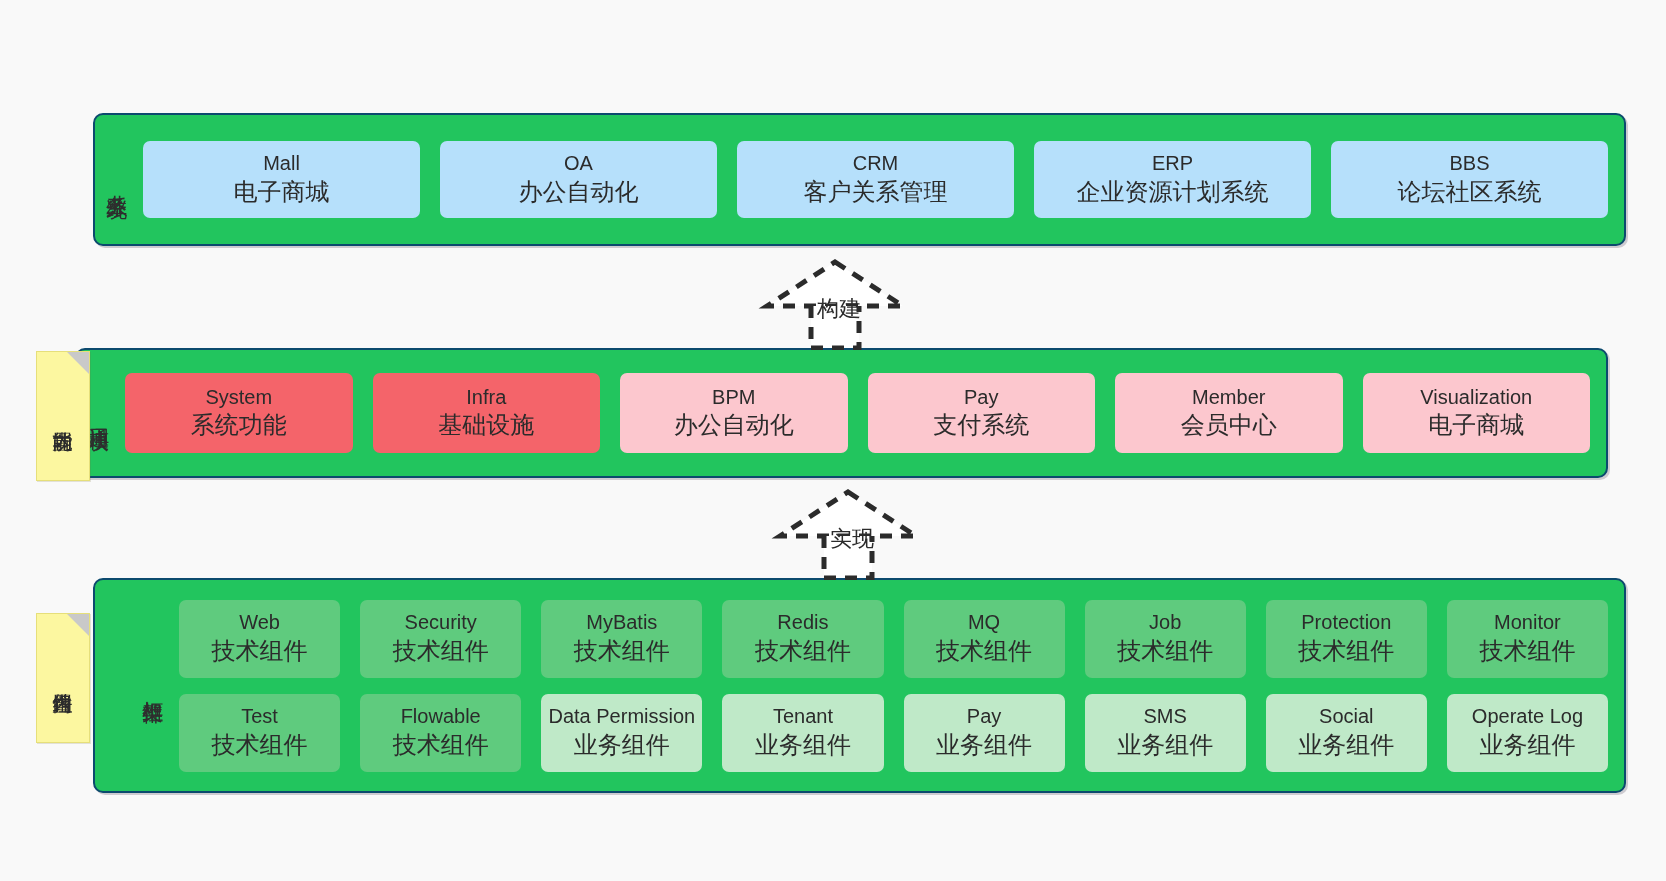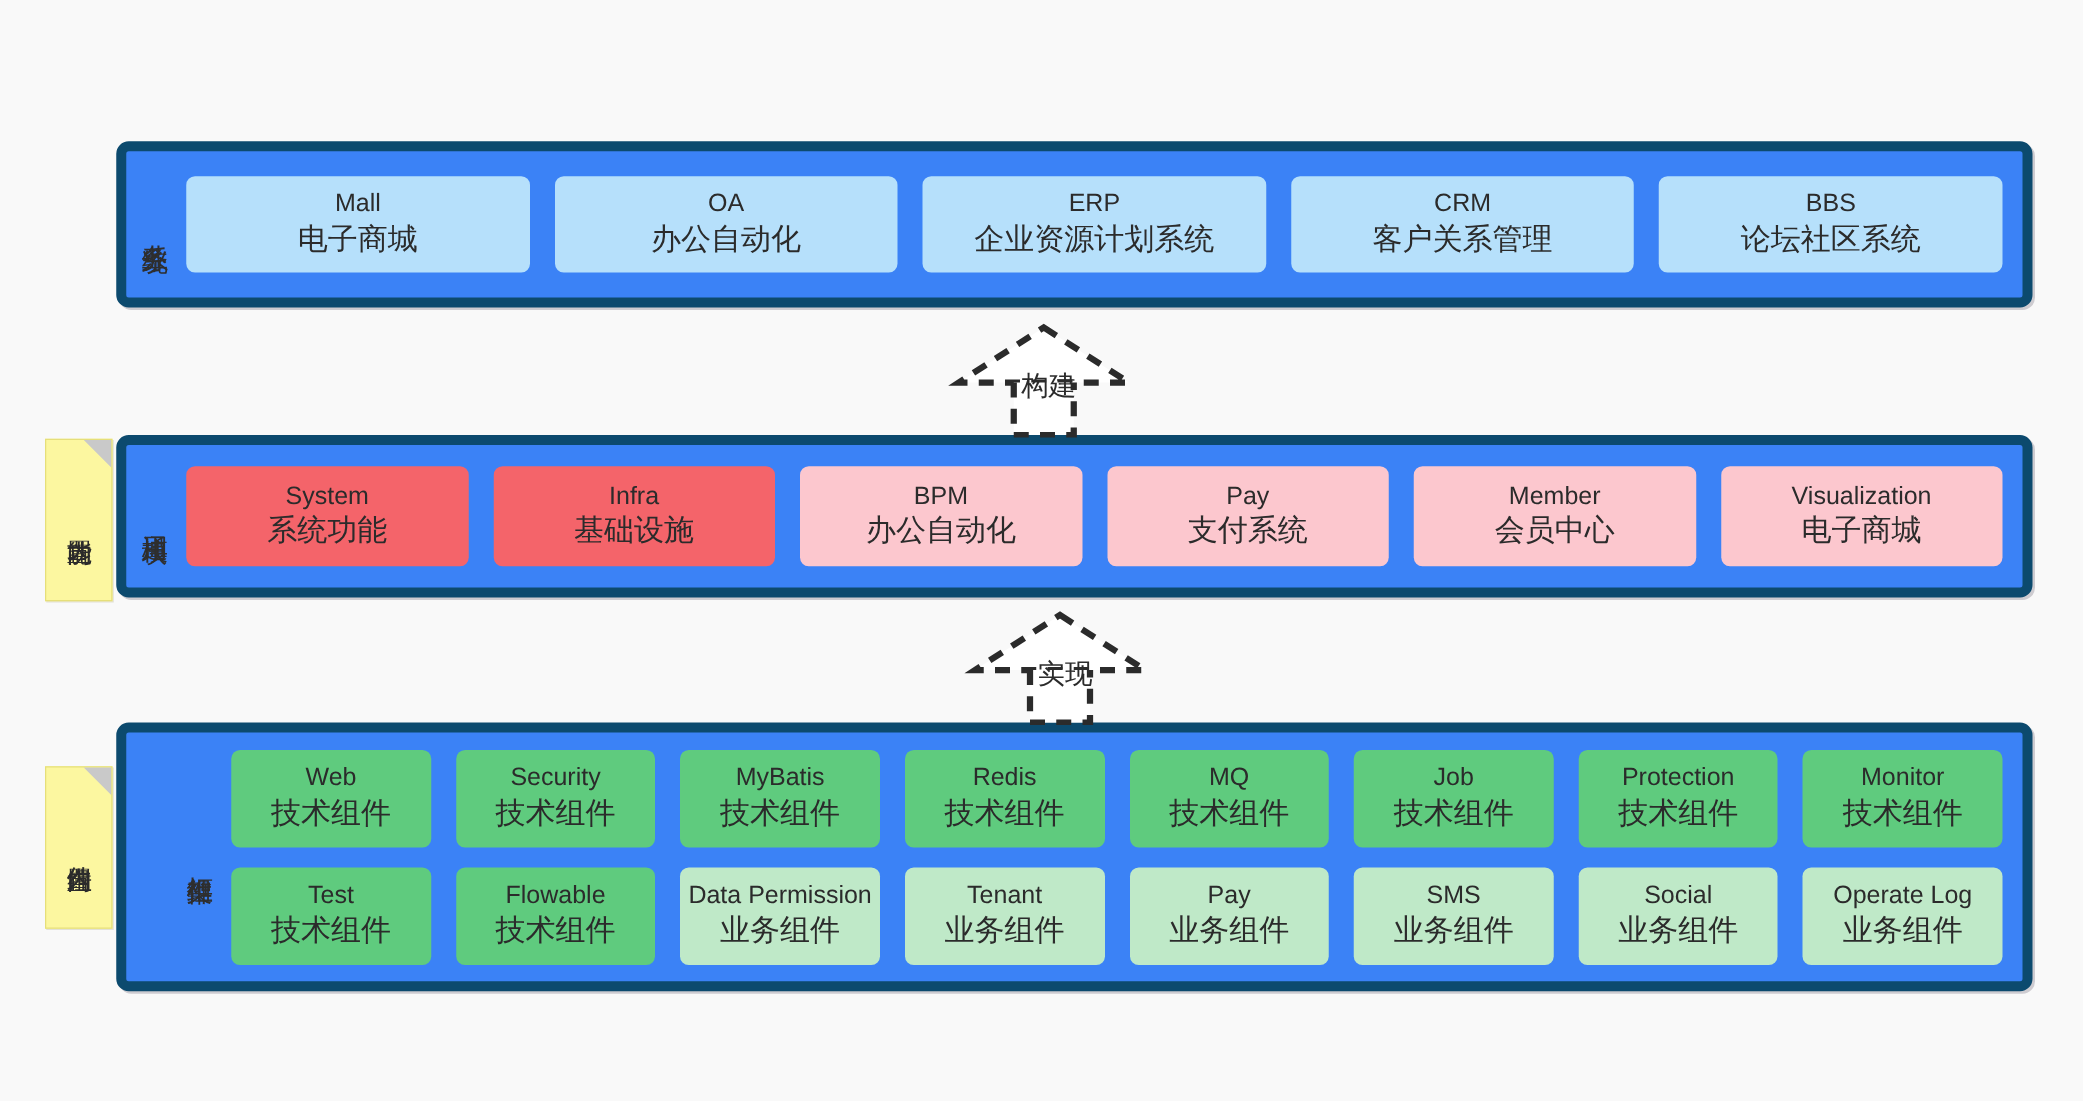--- a/index.html
+++ b/index.html
@@ -18,22 +18,22 @@
   #stage {
     position: relative;
     width: 1666px;
     height: 881px;
   }
 
   
   .layer {
     position: absolute;
     box-sizing: border-box;
-    background: #3b82f6;
-    border: 8px solid #0c4a6e;
+    background: #22c55e;
+    border: 2px solid #0c4a6e;
     border-radius: 10px;
     box-shadow: 2px 2px 0 rgba(80,70,90,0.25);
     display: flex;
     flex-direction: row;
     align-items: stretch;
   }
   .layer-title {
     flex: 0 0 auto;
     width: 44px;
     display: flex;
@@ -86,21 +86,21 @@
     color: #2b2b2b;
   }
   .card.blue   { background: #b6e0fb; }
   .card.red    { background: #f4646a; }
   .card.pink   { background: #fcc7ce; }
   .card.green  { background: #5fcb7e; }
   .card.mint   { background: #bfe9c8; }
 
   
   #layer-business { left: 93px; top: 113px; width: 1533px; height: 133px; }
-  #layer-common   { left: 93px; top: 348px; width: 1533px; height: 130px; }
+  #layer-common   { left: 75px; top: 348px; width: 1533px; height: 130px; }
   #layer-frame    { left: 93px; top: 578px; width: 1533px; height: 215px; padding-left: 36px; }
 
   #layer-business .card-row { height: 77px; }
   #layer-common   .card-row { height: 80px; }
   #layer-frame    .card-row { height: 78px; }
 
   
   .note {
     position: absolute;
     width: 52px;
@@ -159,26 +159,26 @@
       <div class="card-row">
         <div class="card blue">
           <span class="en">Mall</span>
           <span class="cn">电子商城</span>
         </div>
         <div class="card blue">
           <span class="en">OA</span>
           <span class="cn">办公自动化</span>
         </div>
         <div class="card blue">
+          <span class="en">CRM</span>
+          <span class="cn">客户关系管理</span>
+        </div>
+        <div class="card blue">
           <span class="en">ERP</span>
           <span class="cn">企业资源计划系统</span>
-        </div>
-        <div class="card blue">
-          <span class="en">CRM</span>
-          <span class="cn">客户关系管理</span>
         </div>
         <div class="card blue">
           <span class="en">BBS</span>
           <span class="cn">论坛社区系统</span>
         </div>
       </div>
     </div>
   </div>
 
   <div class="uml-arrow" id="arrow-build">

